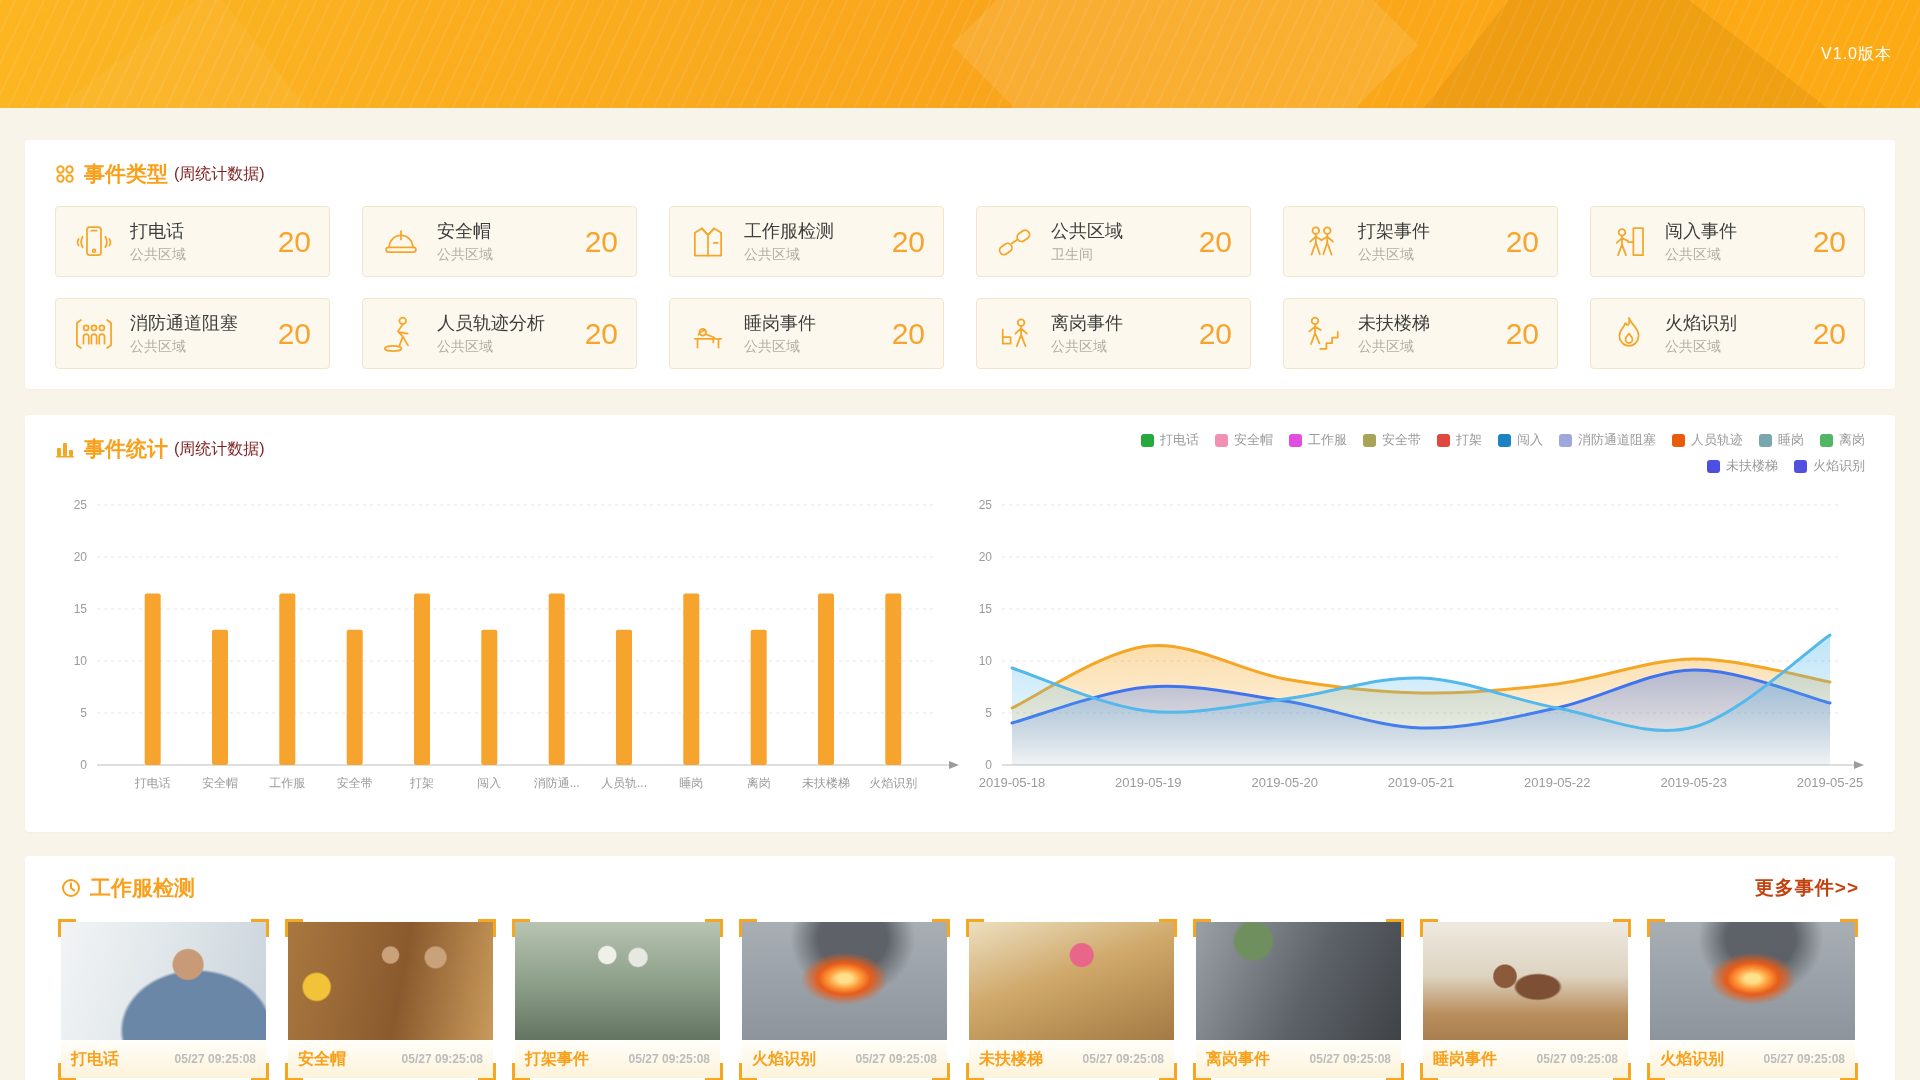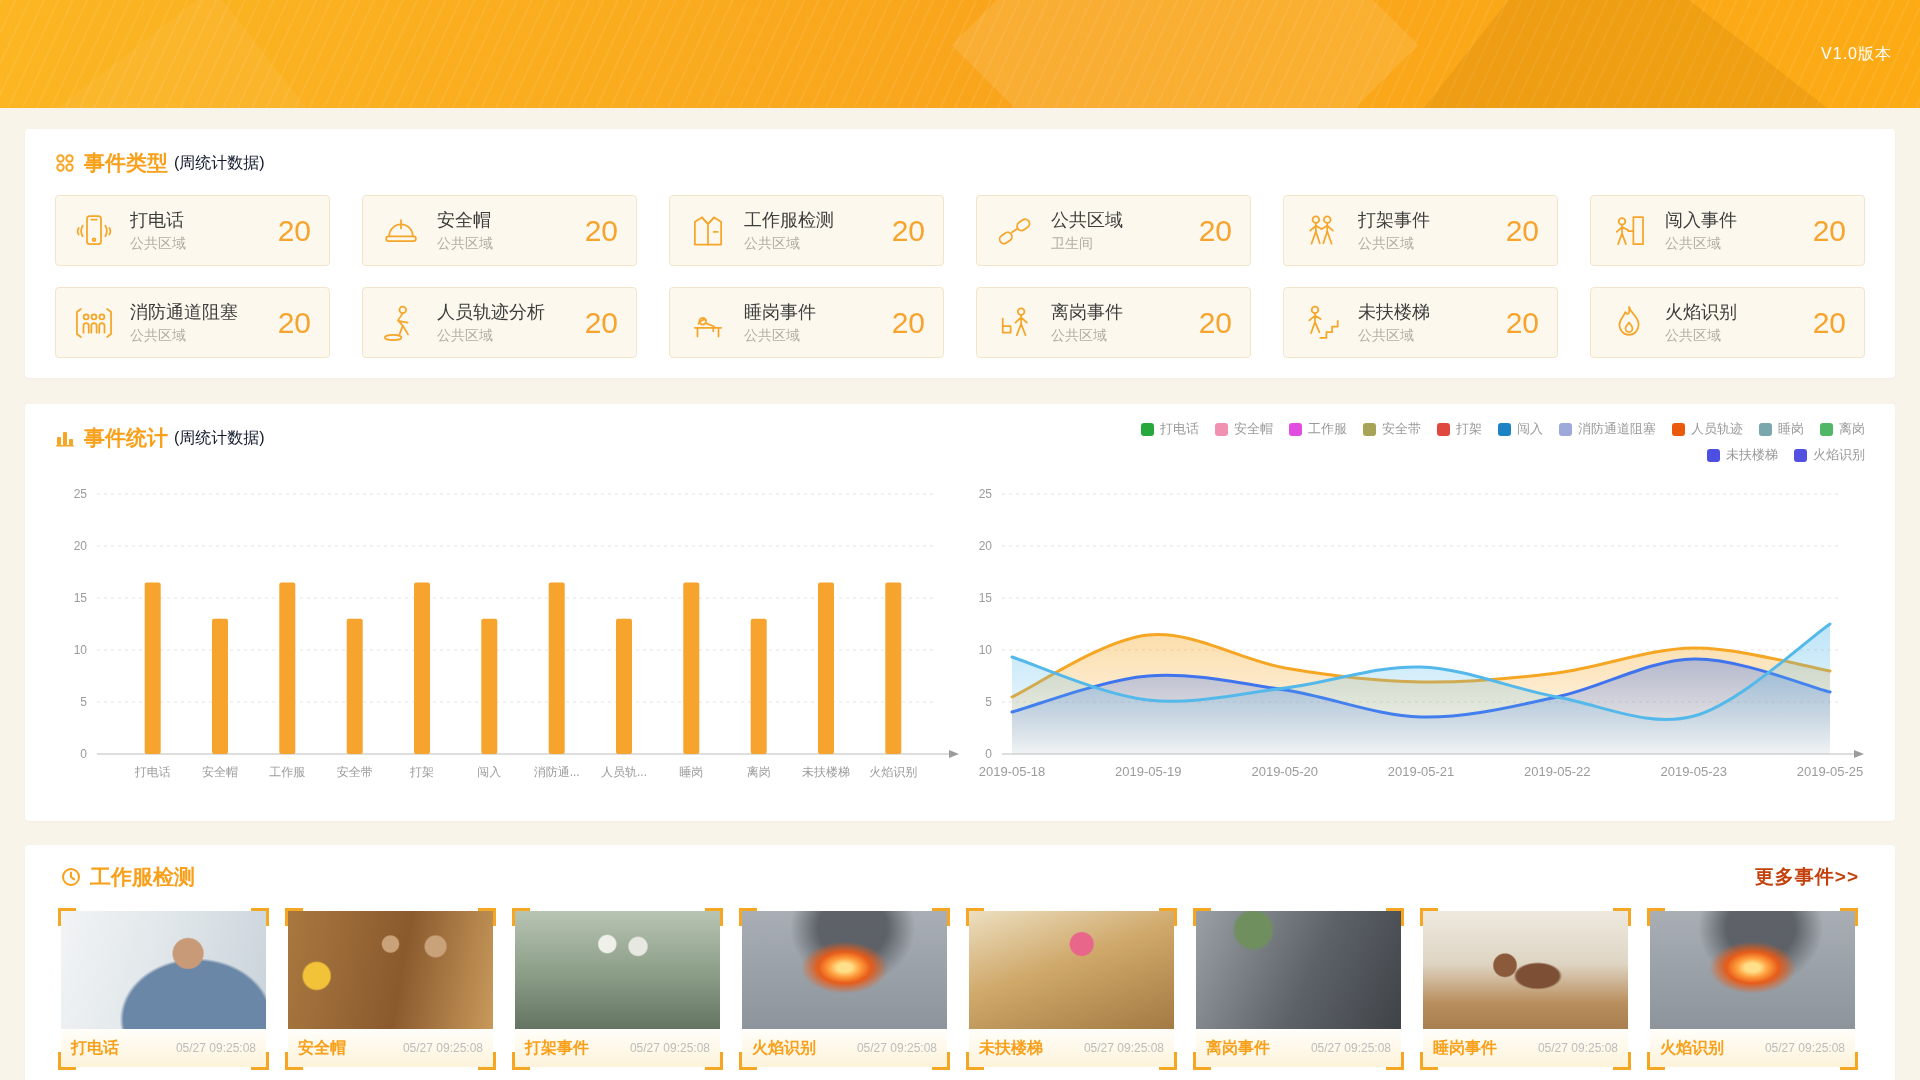--- a/index.html
+++ b/index.html
@@ -11,25 +11,25 @@
   .header .tri1{position:absolute;right:570px;top:-120px;width:330px;height:330px;background:rgba(255,255,255,.10);transform:rotate(45deg);}
   .header .tri2{position:absolute;right:60px;top:10px;width:420px;height:300px;background:rgba(168,102,0,.14);transform:rotate(38deg);}
   .header .tri3{position:absolute;left:60px;top:40px;width:260px;height:260px;background:rgba(255,255,255,.05);transform:rotate(52deg);}
   .header-title{position:absolute;left:0;right:0;top:38px;text-align:center;color:#fff;font-size:30px;font-weight:bold;letter-spacing:3px;text-shadow:0 1px 3px rgba(160,90,0,.25);}
   .header-version{position:absolute;right:28px;top:44px;color:#fff;font-size:16px;letter-spacing:1px;}
 
   
   .section{background:#fff;border-radius:4px;margin:0 25px;padding:20px 30px;box-shadow:0 1px 2px rgba(190,160,110,.08);}
   .sec-title{display:flex;align-items:center;gap:9px;}
   .sec-title .t-main{font-size:21px;font-weight:bold;color:#f9a01b;}
-  .sec-title .t-sub{font-size:16px;color:#0f172a;margin-left:-3px;}
+  .sec-title .t-sub{font-size:16px;color:#7f1d1d;margin-left:-3px;}
   .sec-icon{display:inline-flex;width:20px;height:20px;}
 
   
-  #event-types{margin-top:21px;}
+  #event-types{margin-top:32px;}
   .et-grid{margin-top:18px;display:grid;grid-template-columns:repeat(6,1fr);gap:21px 32px;}
   .et-card{display:flex;align-items:center;height:69px;padding:0 18px 0 16px;background:#fdf8ee;border:1px solid #f3e5ca;border-radius:4px;cursor:pointer;}
   .et-card .ico{width:44px;height:44px;flex:0 0 44px;display:flex;align-items:center;justify-content:center;}
   .et-card .ico svg{width:42px;height:42px;}
   .et-txt{margin-left:14px;line-height:1.25;}
   .et-name{font-size:18px;color:#3d3d3d;font-weight:500;}
   .et-area{font-size:14px;color:#b2ada4;margin-top:3px;}
   .et-count{margin-left:auto;font-size:30px;color:#f6a42d;}
 
   
@@ -49,21 +49,21 @@
   .ev-row{display:flex;gap:22px;margin-top:20px;}
   .ev-card{position:relative;width:205px;height:156px;background:#fff;cursor:pointer;}
   .ev-card .corner{position:absolute;width:15px;height:15px;border:3px solid #f5a623;z-index:3;}
   .corner.tl{top:-3px;left:-3px;border-right:none;border-bottom:none;}
   .corner.tr{top:-3px;right:-3px;border-left:none;border-bottom:none;}
   .corner.bl{bottom:-3px;left:-3px;border-right:none;border-top:none;}
   .corner.br{bottom:-3px;right:-3px;border-left:none;border-top:none;}
   .photo{height:118px;background-size:cover;}
   .ev-strip{height:38px;display:flex;align-items:center;justify-content:space-between;padding:0 10px;background:linear-gradient(180deg,#fffefa 0%,#fdf3da 100%);}
   .ev-label{font-size:16px;font-weight:bold;color:#f9a01b;}
-  .ev-time{font-size:12px;color:#bcbcbc;}
+  .ev-time{font-size:12px;color:#bcbcbc;font-weight:bold;}
 
   
   .ph-man-on-phone{background:radial-gradient(circle at 62% 36%,#c89a77 0 10%,rgba(0,0,0,0) 11%),radial-gradient(ellipse at 66% 92%,#6a87a8 0 38%,rgba(0,0,0,0) 40%),linear-gradient(105deg,#f2f4f5 0%,#dde4e8 55%,#c9d3da 100%);}
   .ph-workers-meeting{background:radial-gradient(circle at 14% 55%,#f2c238 0 7%,rgba(0,0,0,0) 8%),radial-gradient(circle at 50% 28%,#caa27a 0 6%,rgba(0,0,0,0) 7%),radial-gradient(circle at 72% 30%,#caa27a 0 6%,rgba(0,0,0,0) 7%),linear-gradient(100deg,#a9783f,#8a5a2e 55%,#c99a5b);}
   .ph-street-fight{background:radial-gradient(circle at 45% 28%,#f0f0ea 0 6%,rgba(0,0,0,0) 7%),radial-gradient(circle at 60% 30%,#e8e8e2 0 6%,rgba(0,0,0,0) 7%),linear-gradient(#b7c4b2 0%,#8a9c86 55%,#647462 100%);}
   .ph-burning-socket{background:radial-gradient(ellipse at 50% 48%,#ffe08a 0 5%,#ff9d3c 11%,#e65c1a 18%,rgba(60,60,66,0) 30%),radial-gradient(ellipse at 54% 14%,rgba(70,74,80,.75) 0 22%,rgba(0,0,0,0) 40%),linear-gradient(#a8aeb4,#8d949b);}
   .ph-stair-runner{background:radial-gradient(circle at 55% 28%,#e8668a 0 8%,rgba(0,0,0,0) 9%),linear-gradient(160deg,#ecdfc0 0%,#cfa86a 45%,#a37a43 100%);}
   .ph-office-desks{background:radial-gradient(circle at 28% 16%,#6f8f5f 0 10%,rgba(0,0,0,0) 12%),linear-gradient(115deg,#9aa0a6 0%,#5d6268 55%,#3f4348 100%);}
   .ph-sleeping-at-desk{background:radial-gradient(circle at 40% 46%,#8a5a3a 0 8%,rgba(0,0,0,0) 9%),radial-gradient(ellipse at 56% 55%,#7d4f35 0 13%,rgba(0,0,0,0) 15%),linear-gradient(#eee9df 0%,#ded4c2 45%,#b98e5e 78%,#a97f4f 100%);}
 </style>

